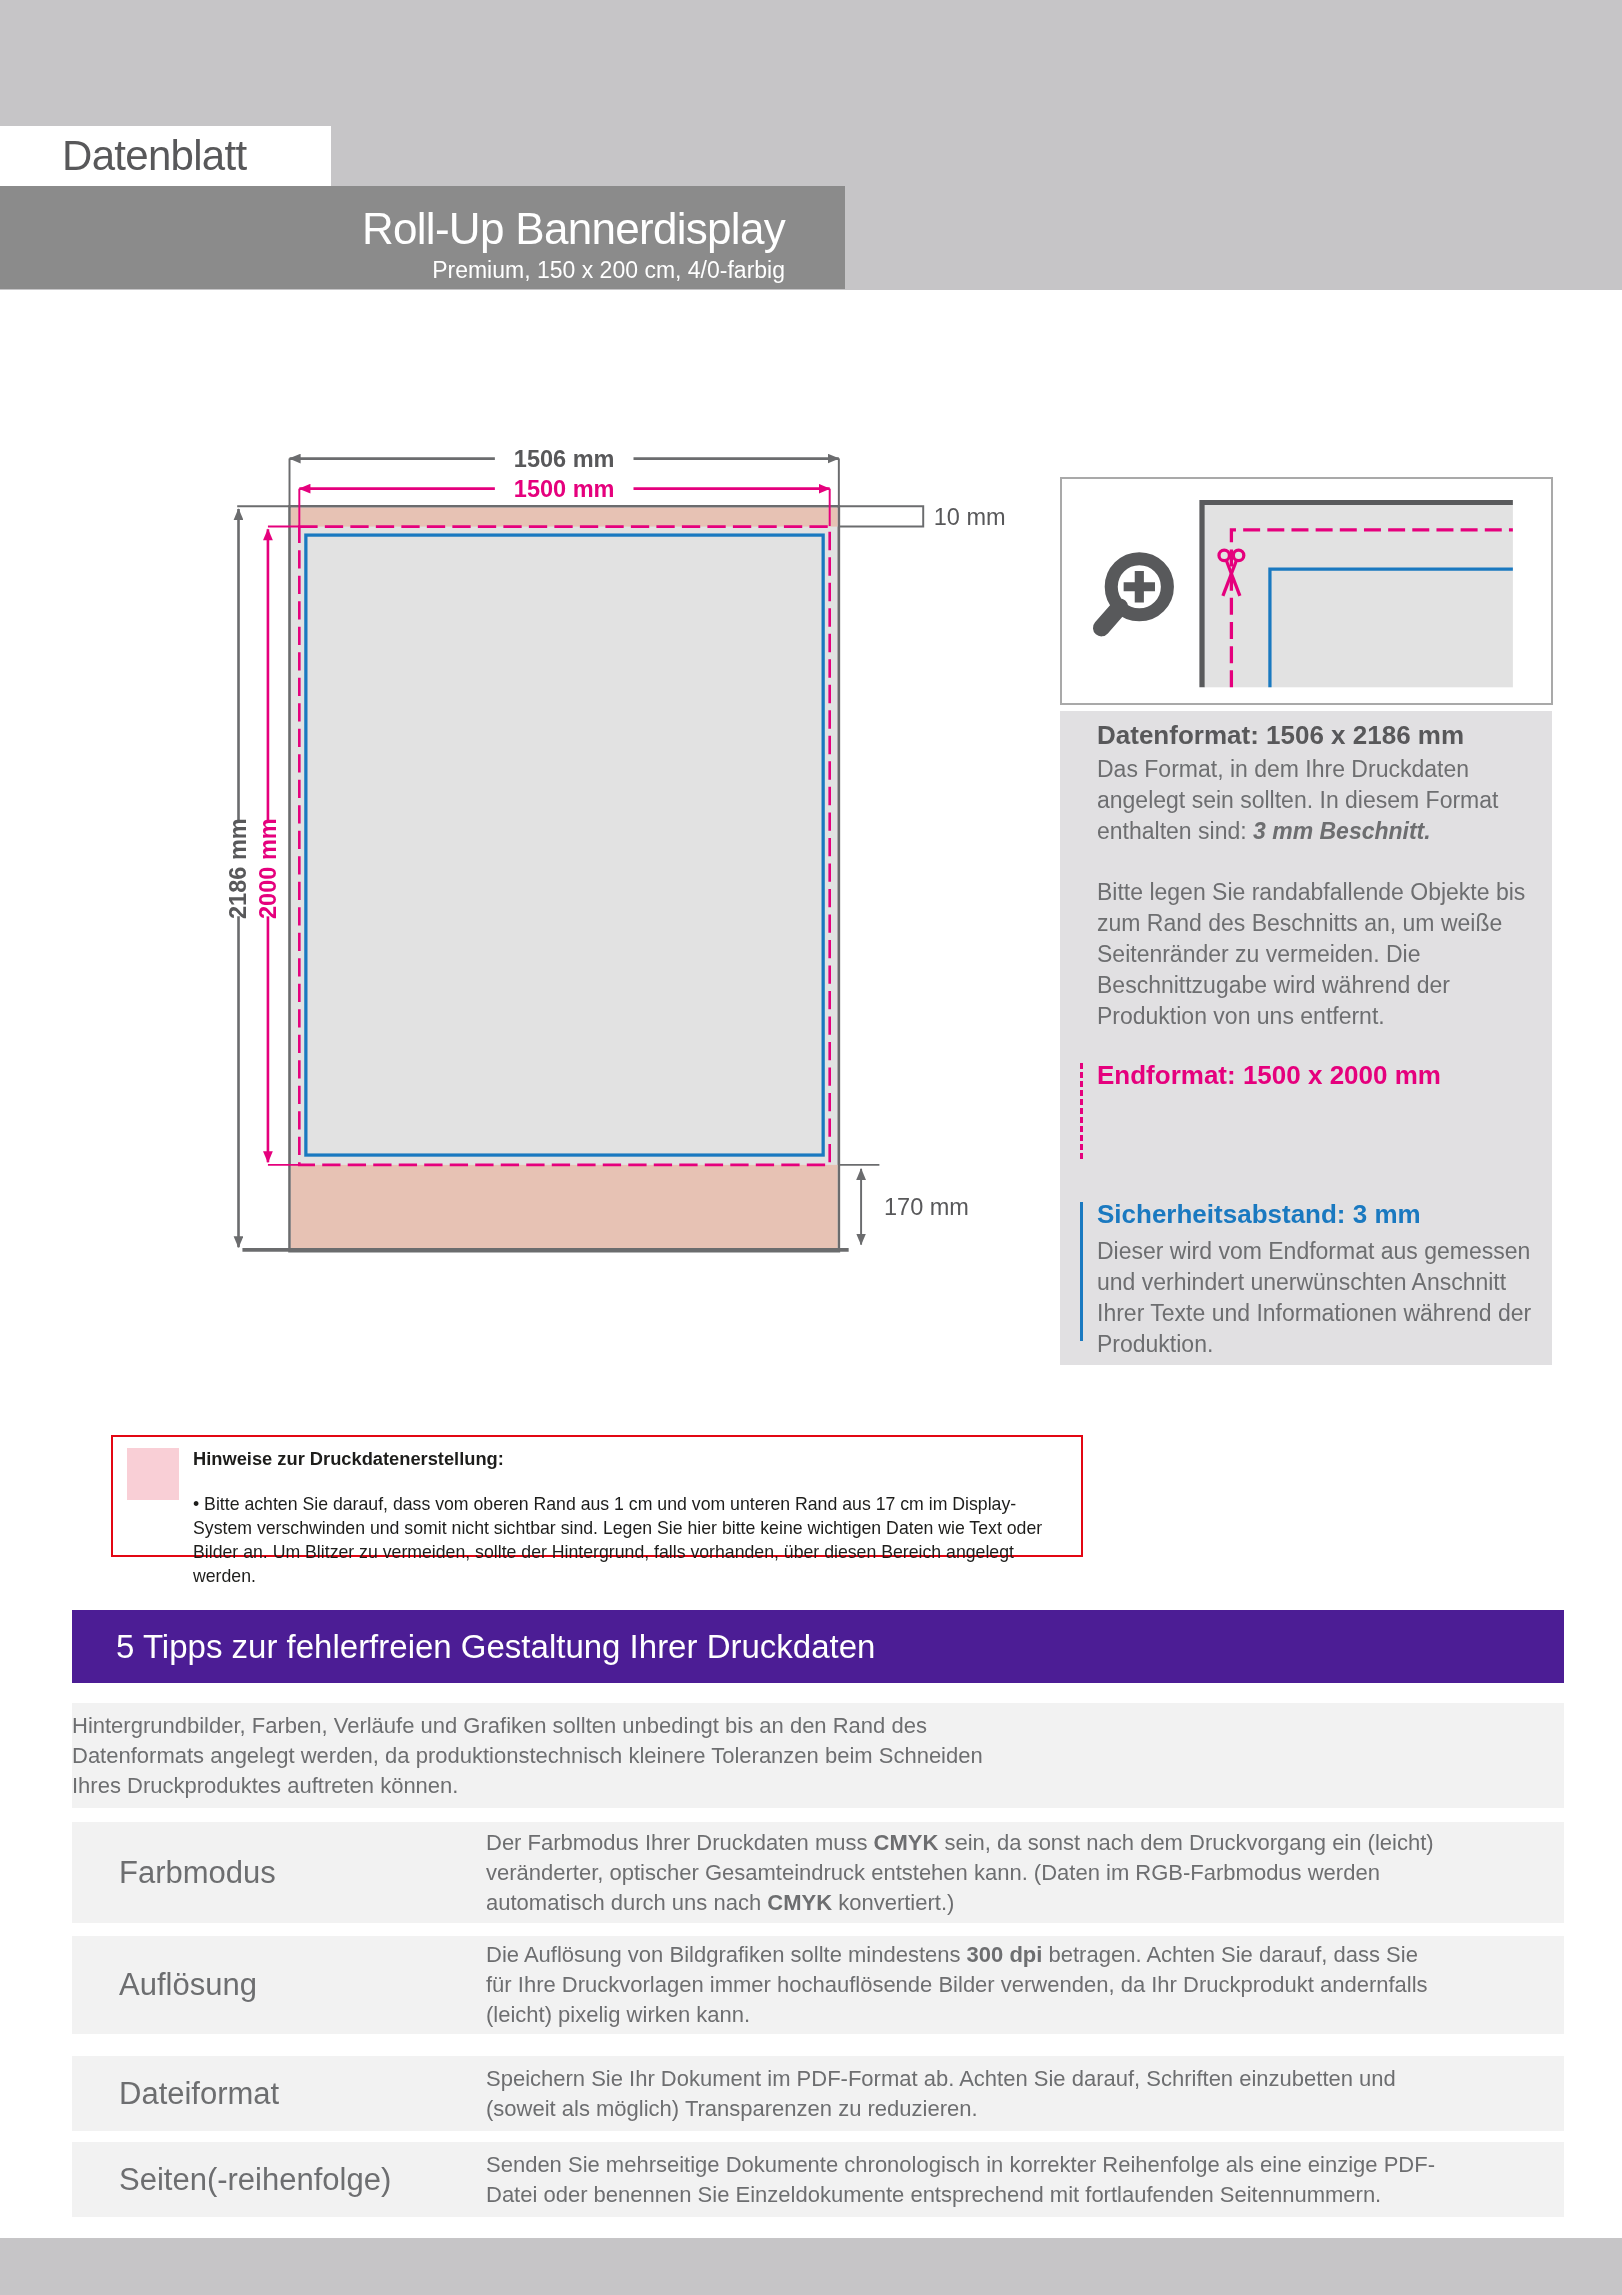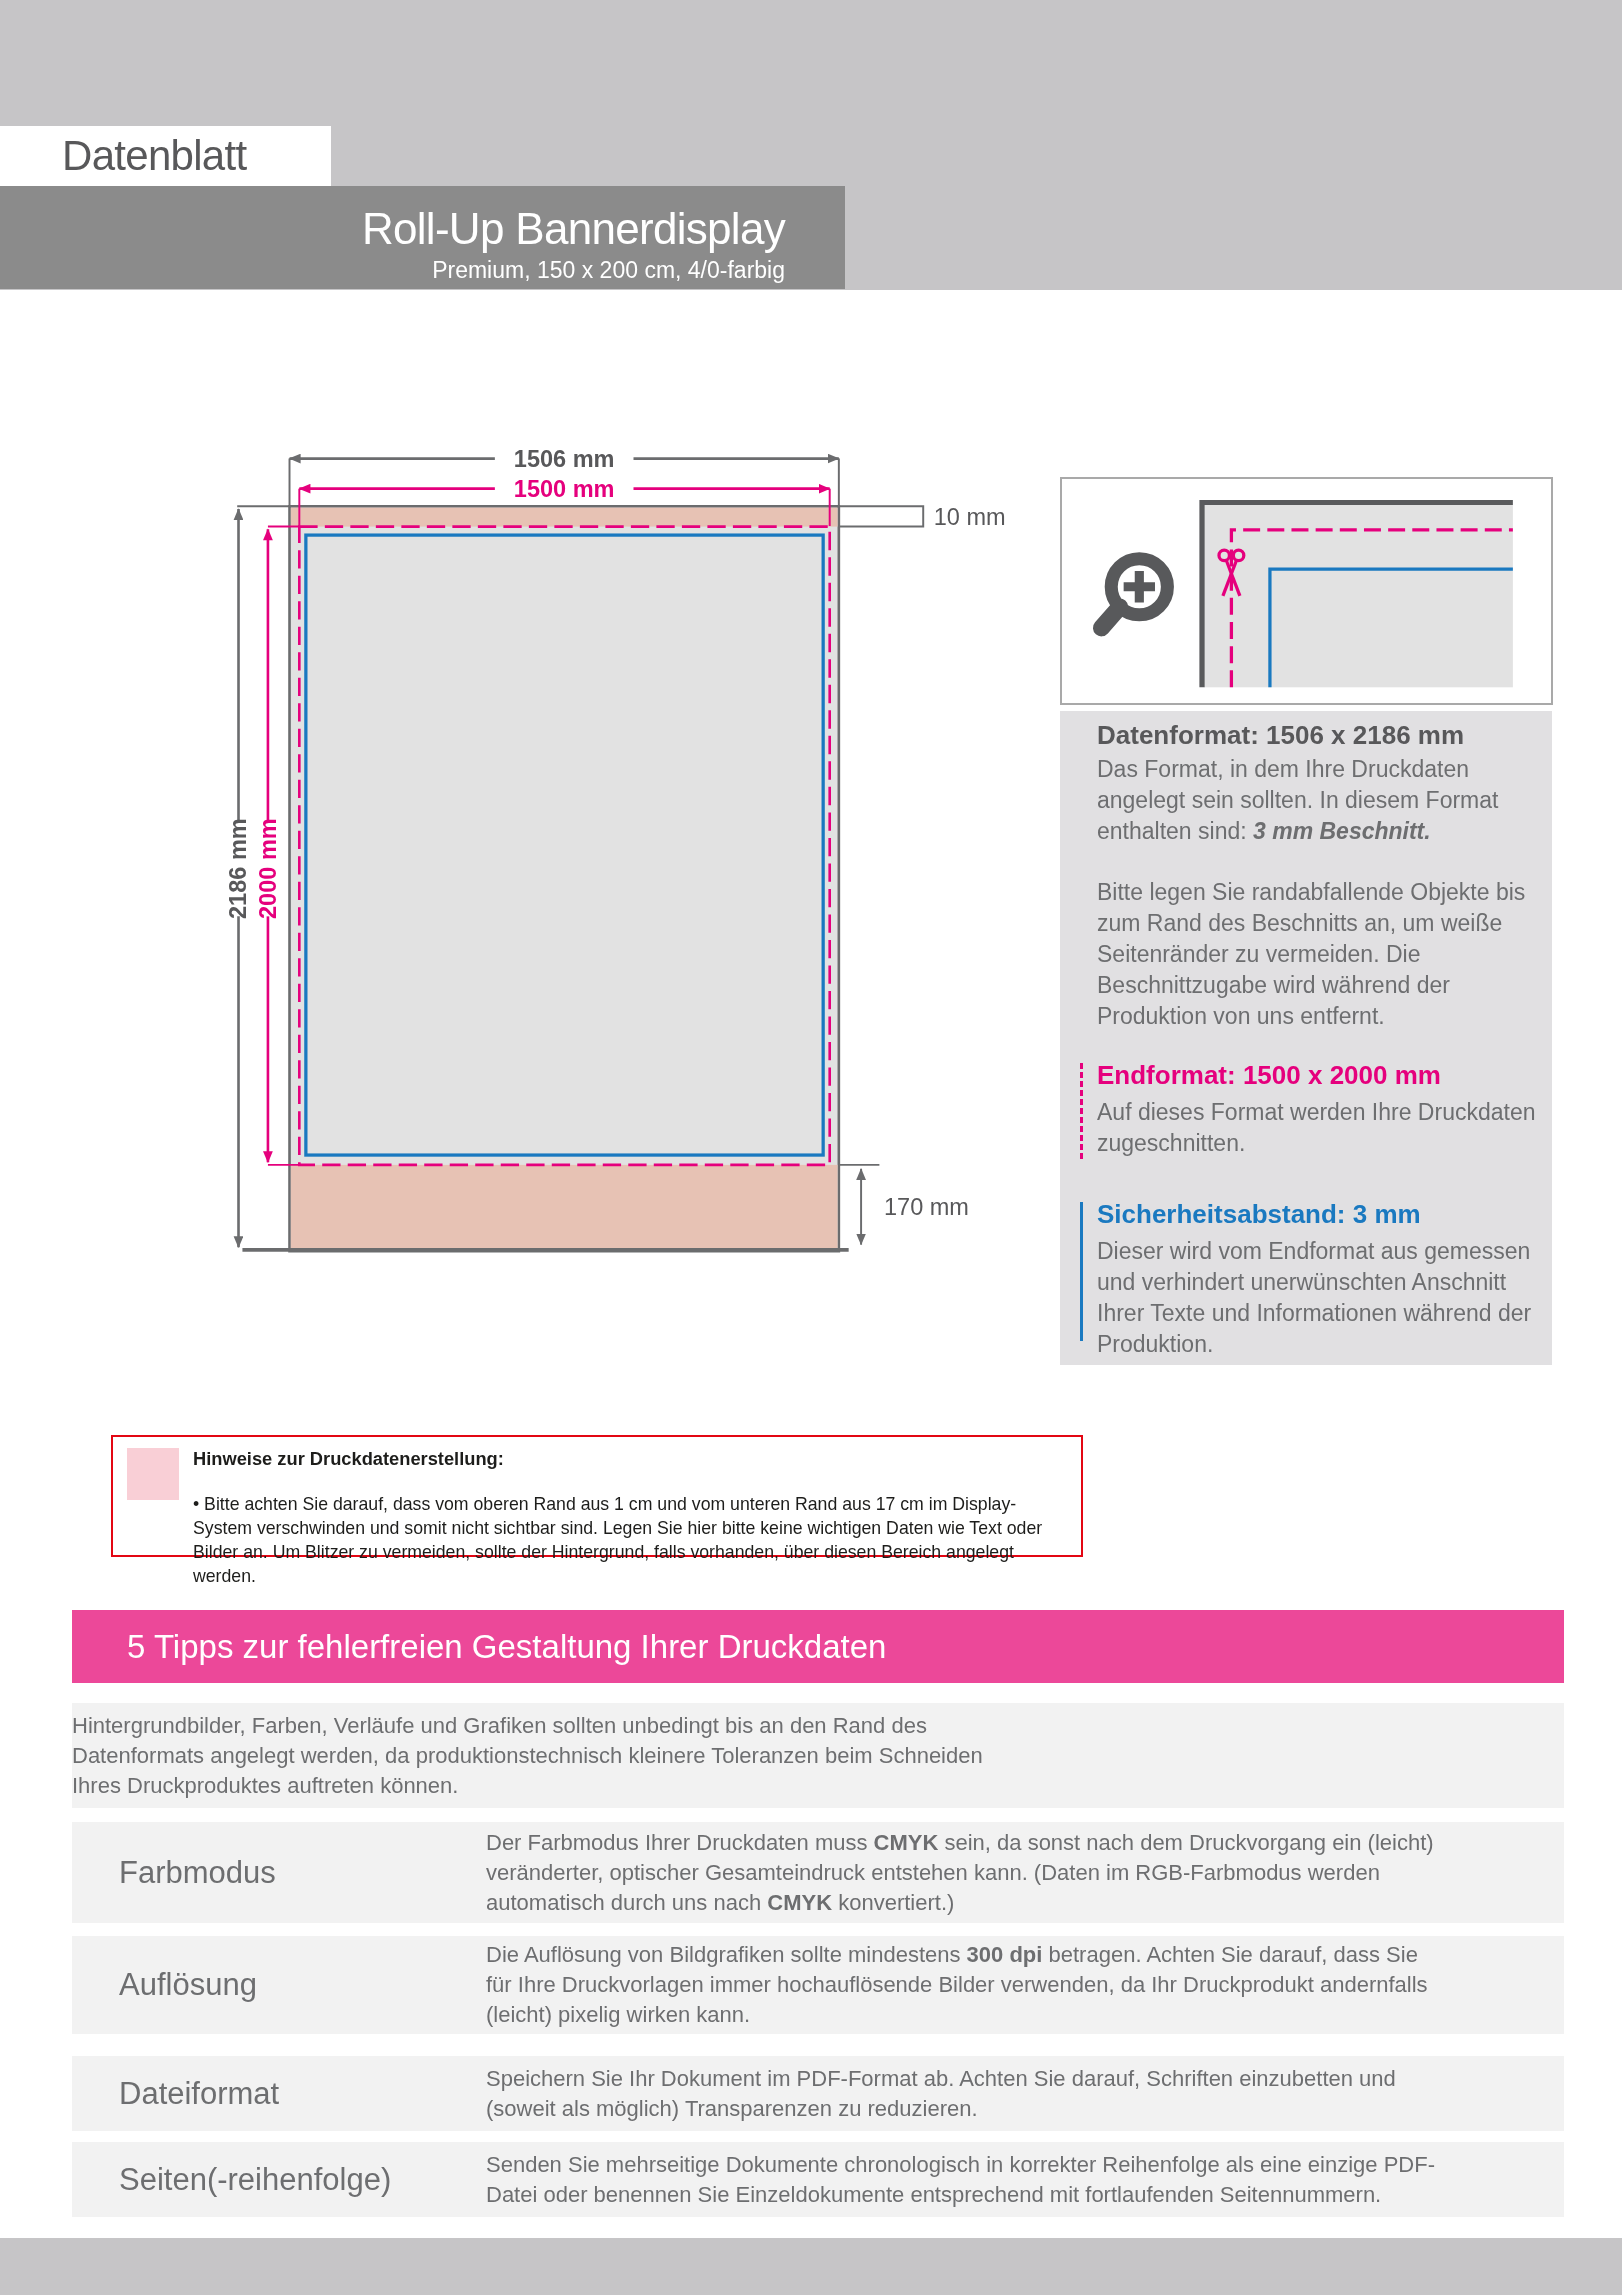--- a/index.html
+++ b/index.html
@@ -32,22 +32,22 @@
   .vline-dash{position:absolute;left:19.6px;width:0;border-left:3.3px dashed #e5007d;}
   .vline-solid{position:absolute;left:19.6px;width:0;border-left:3.3px solid #1a79c0;}
   
   .notebox{left:111px;top:1435px;width:972px;height:122px;background:#ffffff;
            border:2.6px solid #e30613;box-sizing:border-box;}
   .noteswatch{position:absolute;left:14.4px;top:10.5px;width:52px;height:52px;background:#f9cfd6;}
   .notetext{position:absolute;left:80px;top:10.5px;width:880px;color:#1d1d1b;}
   .notetitle{font-size:18.3px;font-weight:700;margin-bottom:22px;}
   .notebody{font-size:17.7px;line-height:24px;}
   
-  .tipshead{left:72px;top:1610px;width:1492px;height:73px;background:#ec4899;
-            display:flex;align-items:center;box-sizing:border-box;padding-left:55px;}
+  .tipshead{left:72px;top:1610px;width:1492px;height:73px;background:#4c1d95;
+            display:flex;align-items:center;box-sizing:border-box;padding-left:44px;}
   .tipshead span{font-size:33px;color:#ffffff;}
   .tiprow{left:72px;width:1492px;background:#f2f2f2;display:flex;align-items:center;box-sizing:border-box;}
   .tiplabel{width:414px;box-sizing:border-box;padding-left:47px;font-size:31px;color:#6d6e70;flex:none;}
   .tiptext{width:949px;font-size:22px;line-height:30px;color:#6d6e70;flex:none;}
   .r1{top:1703px;height:105px;} .r2{top:1822px;height:101px;} .r3{top:1936px;height:98px;}
   .r4{top:2056px;height:75px;} .r5{top:2142px;height:75px;}
   .band-bottom{left:0;top:2238px;width:1623px;height:58px;background:#c6c5c7;}
 </style>
 </head>
 <body>
@@ -134,21 +134,20 @@
     </svg>
   </div>
 
   <div class="abs infopanel">
     <div class="ip-h gray" style="top:9.2px;">Datenformat: 1506 x 2186 mm</div>
     <div class="ip-p" style="top:43px;"><span>Das Format, in dem Ihre Druckdaten angelegt sein sollten. In diesem Format enthalten sind: </span><span style="font-weight: 700; font-style: italic;">3 mm Beschnitt.</span></div>
     <div class="ip-p" style="top:166px;">Bitte legen Sie randabfallende Objekte bis zum Rand des Beschnitts an, um weiße Seitenränder zu vermeiden. Die Beschnittzugabe wird während der Produktion von uns entfernt.</div>
 
     <div class="vline-dash" style="top:352px;height:96px;"></div>
     <div class="ip-h mag" style="top:349px;">Endformat: 1500 x 2000 mm</div>
-    <div class="ip-p" style="top:386px;width:452px;">Auf dieses Format werden Ihre Druckdaten zugeschnitten.</div>
 
     <div class="vline-solid" style="top:491px;height:139px;"></div>
     <div class="ip-h blue" style="top:488px;">Sicherheitsabstand: 3 mm</div>
     <div class="ip-p" style="top:525px;width:452px;">Dieser wird vom Endformat aus gemessen und verhindert unerwünschten Anschnitt Ihrer Texte und Informationen während der Produktion.</div>
   </div>
 
   <div class="abs notebox">
     <div class="noteswatch"></div>
     <div class="notetext">
       <div class="notetitle">Hinweise zur Druckdatenerstellung:</div>

